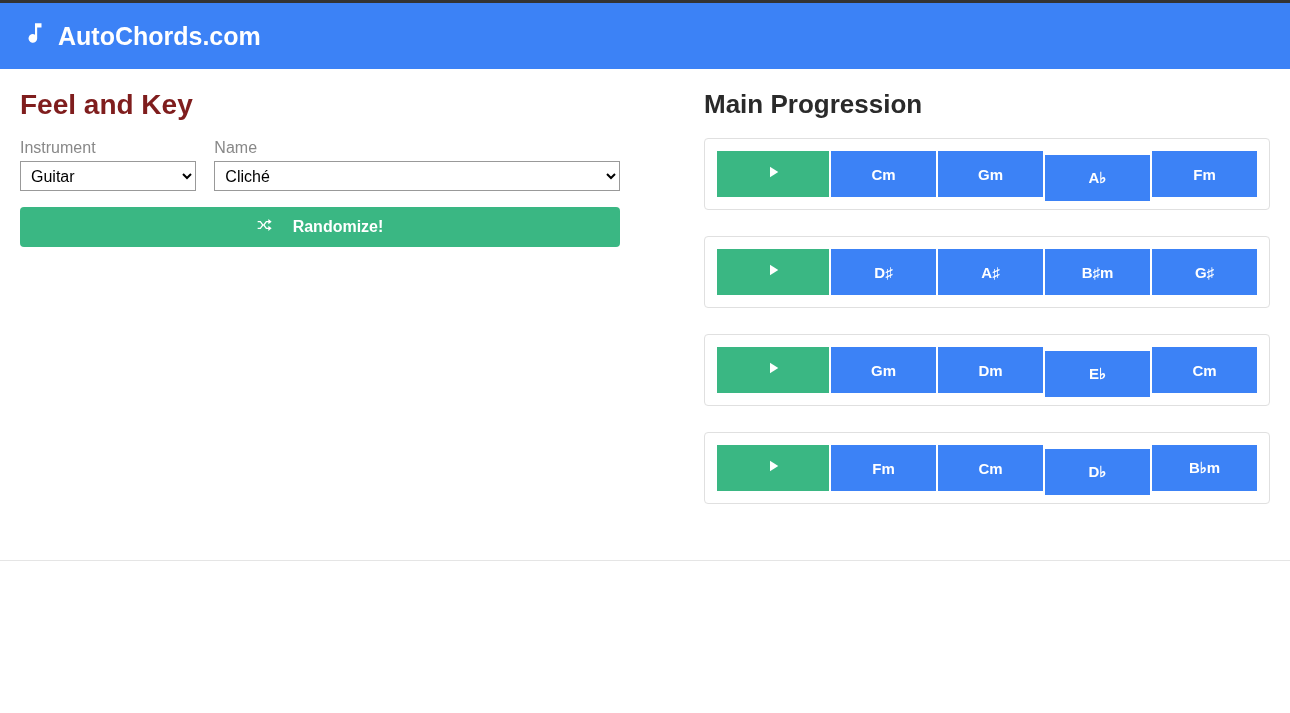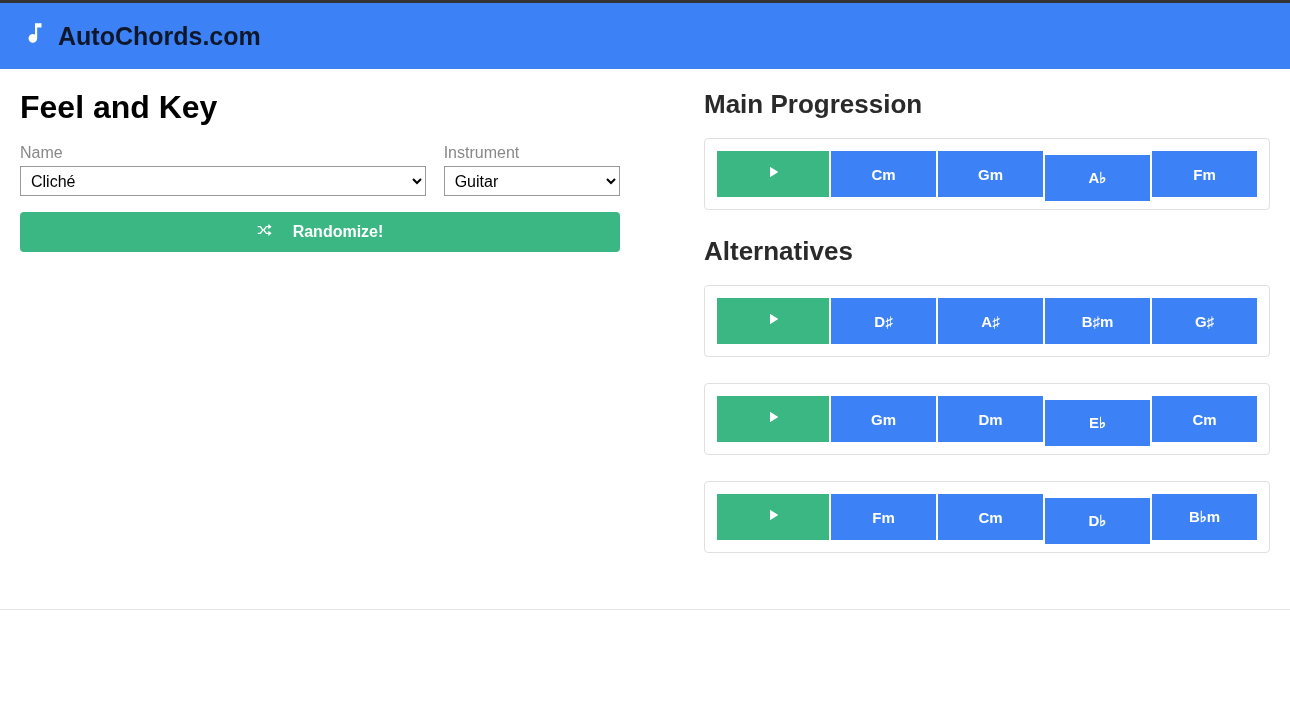--- a/index.html
+++ b/index.html
@@ -1,24 +1,24 @@
 <!DOCTYPE html>
 <html><head>
 <meta charset="utf-8">
 <style>
   * { box-sizing: border-box; margin: 0; padding: 0; }
   body { font-family: -apple-system, BlinkMacSystemFont, "Segoe UI", Helvetica, Arial, sans-serif; background: #fff; color: #222; }
   .topbar-line { height: 3px; background: #333; }
-  .topbar { background: #3c82f6; color: #0f172a; height: 66px; display: flex; align-items: center; padding: 0 22px; }
+  .topbar { background: #3c82f6; color: #ffffff; height: 66px; display: flex; align-items: center; padding: 0 22px; }
   .logo { display: flex; align-items: center; gap: 10px; font-size: 25px; font-weight: 700; }
   .logo svg { width: 26px; height: 26px; fill: #fff; }
   .container { display: flex; padding: 20px; gap: 20px; max-width: 1290px; }
   .left { width: 620px; flex-shrink: 0; padding-right: 20px; }
   .right { flex: 1; min-width: 0; margin-left: 44px; }
-  h1 { font-size: 32px; font-weight: 700; margin-bottom: 18px; color: #000000; }
+  h1 { font-size: 28px; font-weight: 700; margin-bottom: 18px; color: #7f1d1d; }
   h2 { font-size: 26px; font-weight: 700; margin-bottom: 18px; color: #2a2a2a; }
   .form-row { display: flex; gap: 18px; margin-bottom: 14px; }
   .form-group { display: flex; flex-direction: column; flex: 1; }
   .form-group label { font-size: 16px; color: #888; margin-bottom: 4px; font-weight: 400; }
   select { height: 30px; border: 1px solid #999; font-size: 16px; padding: 2px 6px; background: #fff; }
   .key-row { display: flex; gap: 18px; }
   .key-row select { flex: 1; }
   .randomize-btn { width: 100%; margin-top: 16px; height: 40px; background: #3ab783; color: #fff; border: none; border-radius: 4px; font-size: 16px; font-weight: 600; display: flex; align-items: center; justify-content: center; gap: 20px; cursor: pointer; }
   .randomize-btn svg { width: 16px; height: 16px; fill: #fff; }
   .card { border: 1px solid #e0e0e0; border-radius: 4px; padding: 12px; margin-bottom: 26px; }
@@ -42,30 +42,30 @@
     </span>
     <span>AutoChords.com</span>
   </a>
 </div>
 
 <div class="container">
   <div class="left">
     <h1>Feel and Key</h1>
 
     <div class="form-row">
+      <div class="form-group" style="flex:1">
+        <label>Instrument</label>
+        <select>
+          <option>Guitar</option>
+        </select>
+      </div>
       <div class="form-group" style="flex:2.3">
         <label>Name</label>
         <select>
           <option>Cliché</option>
-        </select>
-      </div>
-      <div class="form-group" style="flex:1">
-        <label>Instrument</label>
-        <select>
-          <option>Guitar</option>
         </select>
       </div>
     </div>
 
 
     <button class="randomize-btn">
       <span>
         <svg viewBox="0 0 24 24">
             <path d="M17 3l5 4-5 4V8h-2.5l-3 4 3 4H17v-3l5 4-5 4v-3h-3.5l-4-5.33L5.5 18H1v-2h3.5l3-4-3-4H1V6h4.5l4 5.33L13.5 6H17V3z"></path>
           </svg>
@@ -83,21 +83,20 @@
                 <path d="M8 5v14l11-7z"></path>
               </svg></span>
         </div>
         <div class="chord">Cm</div>
         <div class="chord">Gm</div>
         <div class="chord offset">A♭</div>
         <div class="chord">Fm</div>
       </div>
     </div>
 
-    <h2>Alternatives</h2>
 
     <div class="card">
       <div class="chord-row">
         <div class="play-btn">
           <span><svg viewBox="0 0 24 24">
                 <path d="M8 5v14l11-7z"></path>
               </svg></span>
         </div>
         <div class="chord">D♯</div>
         <div class="chord">A♯</div>

